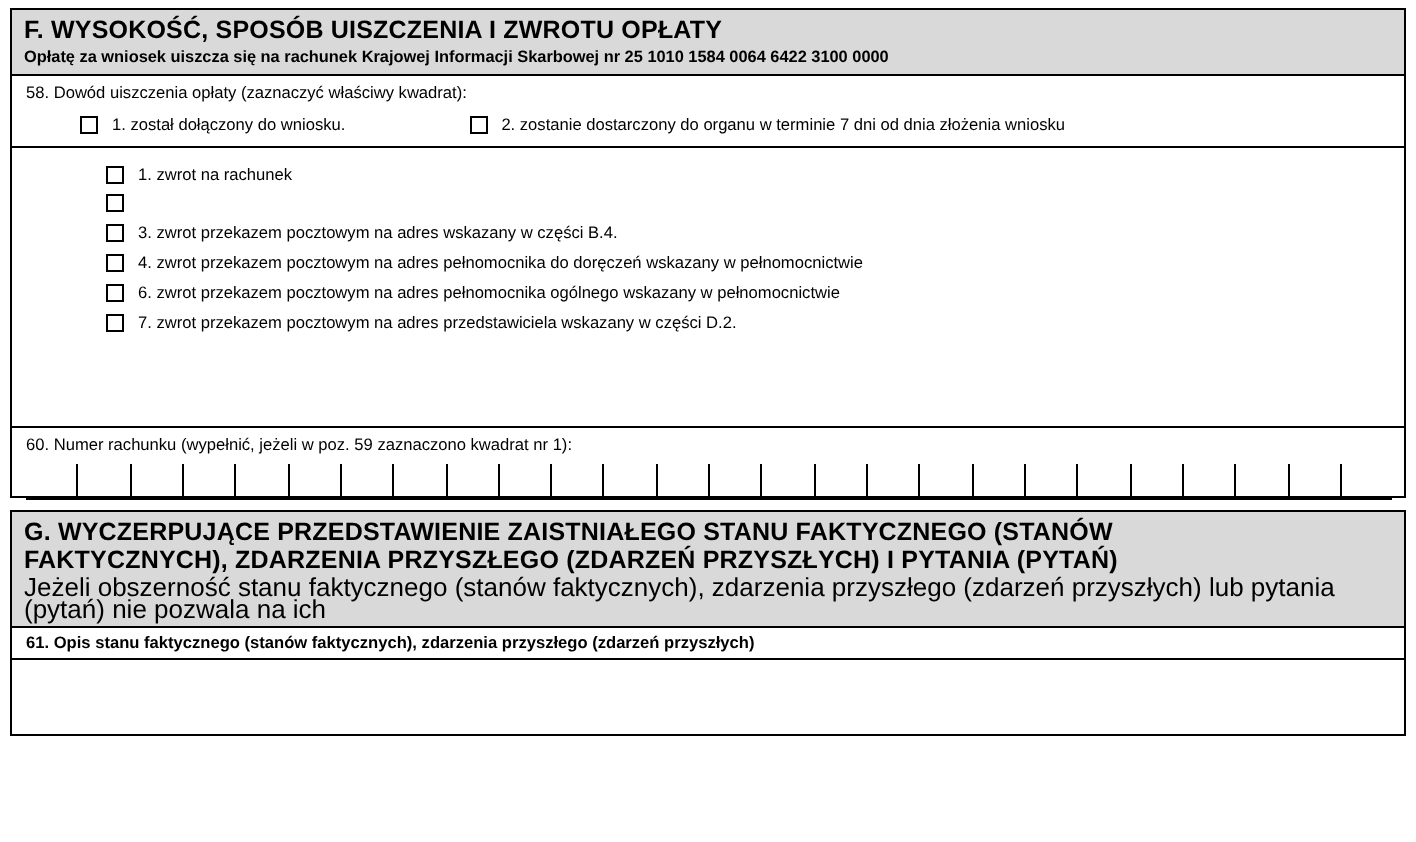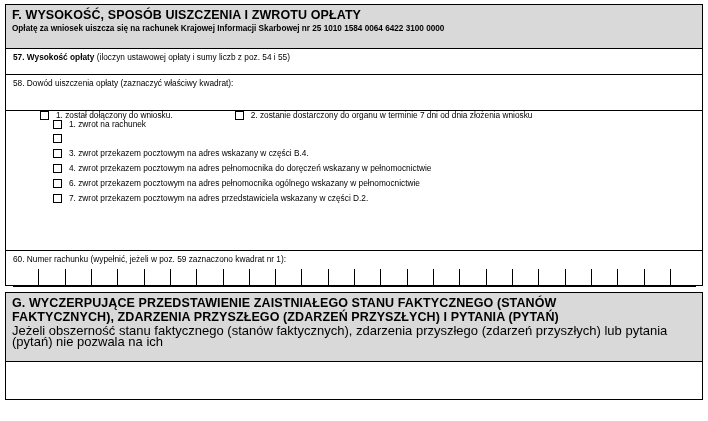--- a/index.html
+++ b/index.html
@@ -21,21 +21,21 @@
     height: 421px;
     box-sizing: border-box;
     padding: 4px 5px 0 5px;
   }
 
   
   .section-band {
     border: 1px solid #000;
     background: #d9d9d9;
     box-sizing: border-box;
-    padding: 3px 6px 14px 6px;
+    padding: 3px 6px 3px 6px;
   }
   .section-title {
     font-size: 12.5px;
     font-weight: bold;
     letter-spacing: 0.1px;
     line-height: 14px;
   }
   .section-sub {
     font-size: 8.2px;
     font-weight: bold;
@@ -78,21 +78,21 @@
     margin-right: 7px;
   }
   .cb-text {
     font-size: 8.3px;
     line-height: 10px;
   }
   .cb-inline-group {
     display: flex;
     align-items: center;
   }
-  .cb-inline-group .cb-row { margin-top: 16px; }
+  .cb-inline-group .cb-row { margin-top: 0; }
   .gap-1 { width: 62px; }
 
   .indent-1 { margin-left: 27px; }
   .indent-2 { margin-left: 40px; }
 
   
   .comb {
     display: flex;
     height: 17px;
     margin-top: 4px;
@@ -118,25 +118,20 @@
 </head>
 <body>
 
 <div class="page">
 
   <div class="section-band">
     <div class="section-title">F. WYSOKOŚĆ, SPOSÓB UISZCZENIA I ZWROTU OPŁATY</div>
     <div class="section-sub">Opłatę za wniosek uiszcza się na rachunek Krajowej Informacji Skarbowej nr 25 1010 1584 0064 6422 3100 0000</div>
   </div>
 
-  <div class="field-box" style="height:26px;">
-    <div class="field-label">
-      <b>57. Wysokość opłaty</b><span> (iloczyn ustawowej opłaty i sumy liczb z poz. 54 i 55)</span>
-    </div>
-  </div>
 
   <div class="field-box" style="height:36px;">
     <div class="field-label">58. Dowód uiszczenia opłaty (zaznaczyć właściwy kwadrat):</div>
     <div class="cb-inline-group indent-1" style="margin-top:5px;">
       <div class="cb-row">
         <span class="checkbox"></span>
         <span class="cb-text">1. został dołączony do wniosku.</span>
       </div>
       <div class="gap-1"></div>
       <div class="cb-row">
@@ -208,15 +203,18 @@
   </div>
 
   <div class="spacer-6"></div>
 
   <div class="section-band">
     <div class="section-title">G. WYCZERPUJĄCE PRZEDSTAWIENIE ZAISTNIAŁEGO STANU FAKTYCZNEGO (STANÓW</div>
     <div class="section-title">FAKTYCZNYCH), ZDARZENIA PRZYSZŁEGO (ZDARZEŃ PRZYSZŁYCH) I PYTANIA (PYTAŃ)</div>
     <div class="section-note">Jeżeli obszerność stanu faktycznego (stanów faktycznych), zdarzenia przyszłego (zdarzeń przyszłych) lub pytania (pytań) nie pozwala na ich</div>
   </div>
 
+  <div class="field-box" style="height:16px;padding-top:2px;">
+    <div class="field-label" style="font-weight:bold;">61. Opis stanu faktycznego (stanów faktycznych), zdarzenia przyszłego (zdarzeń przyszłych)</div>
+  </div>
   <div class="answer-box"></div>
 
 </div>
 
 </body></html>

